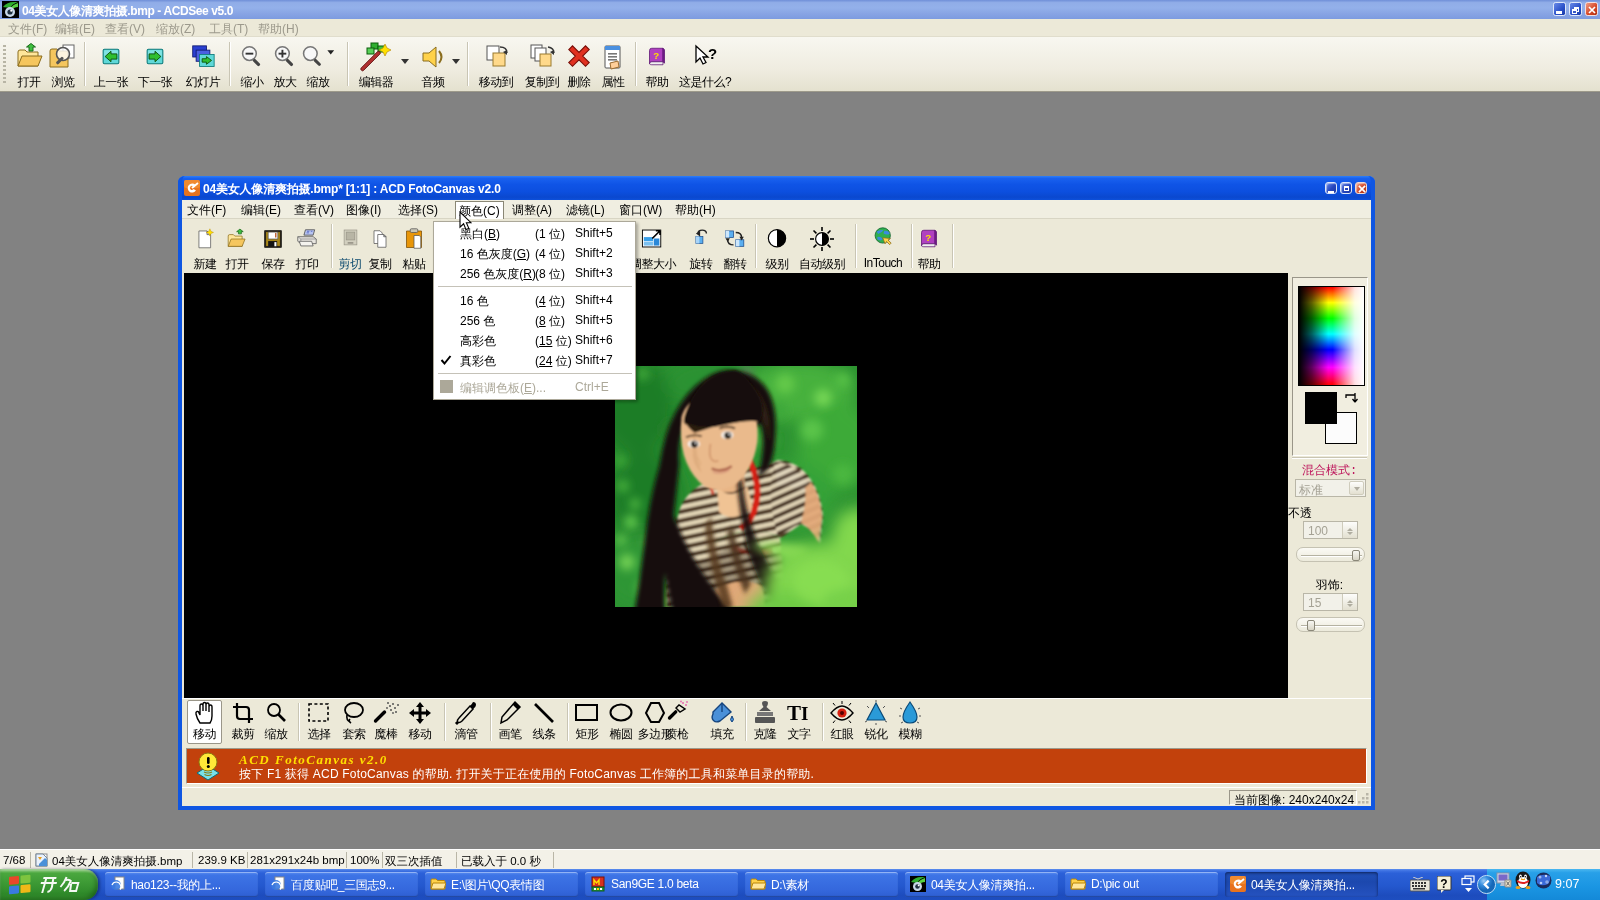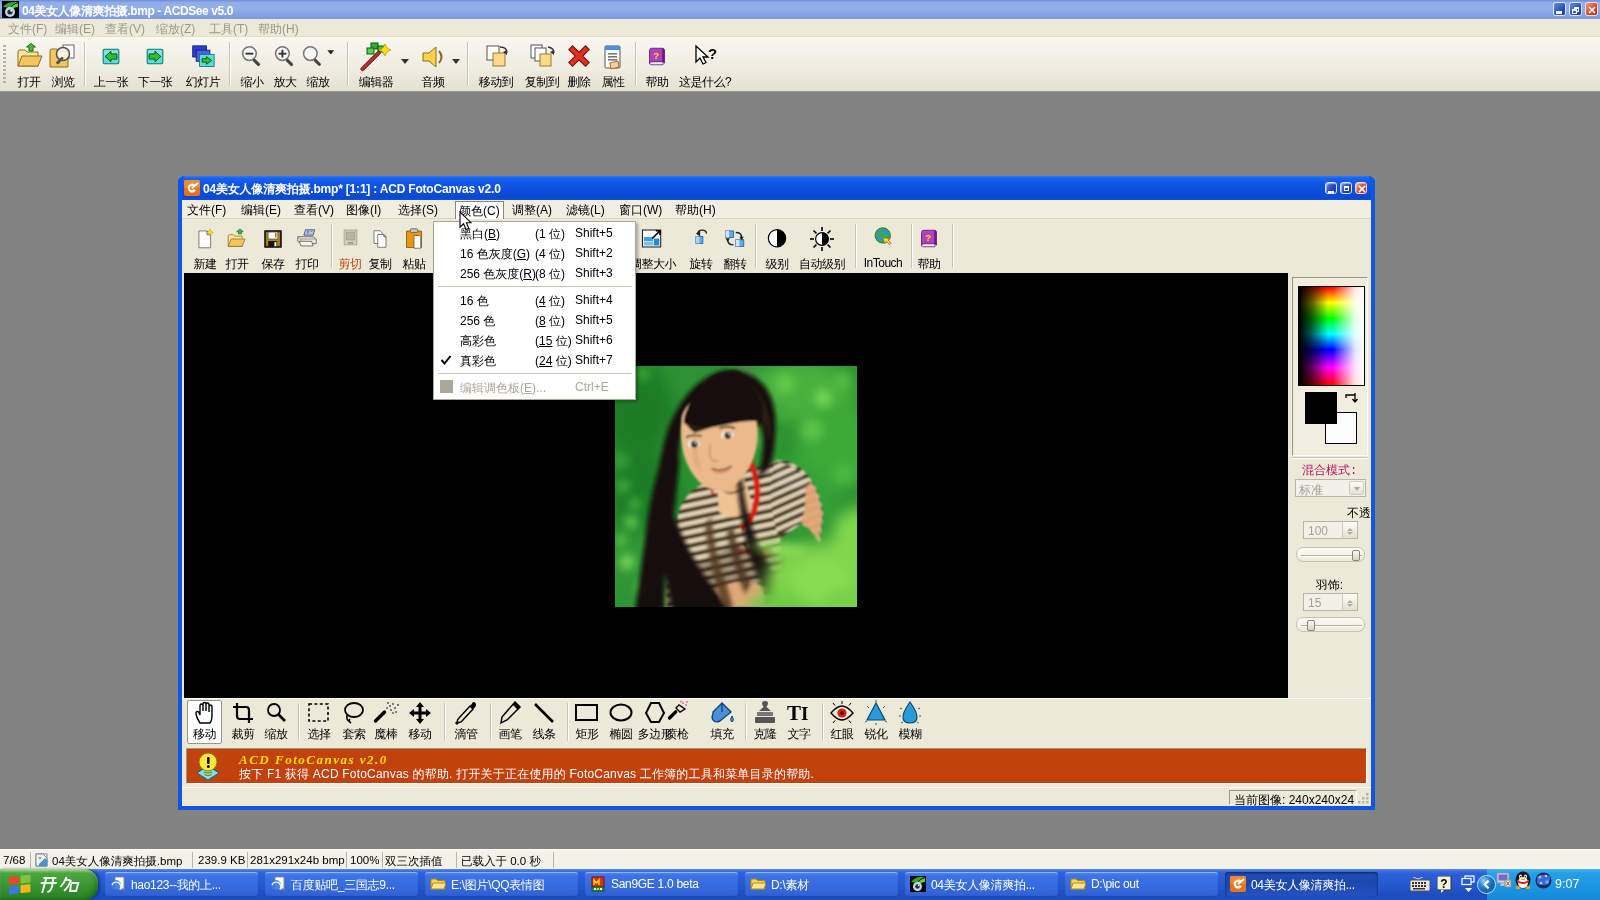--- a/index.html
+++ b/index.html
@@ -379,21 +379,21 @@
             <path d="M14 3 L17 3 M13.5 5 L16.5 5 M19 3 L21 3" stroke="#5a6ac8" stroke-width="1.2"></path>
             <path d="M2 10 L22 10 L26 13 L26 19 L6 19 L2 16 Z" fill="#e8e6e0" stroke="#555"></path>
             <path d="M2 10 L6 13 L26 13" fill="none" stroke="#888"></path>
             <path d="M6 19 L6 13" stroke="#888"></path>
             <path d="M4 16 L20 16 L22 22 L6 22 Z" fill="#f4f3ee" stroke="#555"></path>
           </svg>
    </div>
         <div class="lb">打印</div>
       </div>
    <div class="tsep" style="left:149px"></div>
-   <div class="tbtn" style="left:152px;width:32px;color:#c2410c">
+   <div class="tbtn" style="left:152px;width:32px;color:#0c4a6e">
         <div class="ic">
     <svg width="17" height="19" viewBox="0 0 24 26">
             <rect x="3" y="1" width="18" height="21" fill="#d2cfbf" stroke="#9a9689"></rect>
             <rect x="6" y="4" width="12" height="11" fill="#b8b5a5" stroke="#9a9689"></rect>
             <rect x="8" y="18" width="8" height="2.4" fill="#9a9689"></rect>
           </svg>
    </div>
         <div class="lb">剪切</div>
       </div>
    <div class="tbtn" style="left:182px;width:32px">
@@ -643,21 +643,21 @@
         <path d="M3 6 L3 3 L12 3 M12 1 L12 10 M12 10 L9.5 7 M12 10 L14.5 7" stroke="#000" stroke-width="1.3" fill="none"></path>
       </svg>
    <div class="abs" style="left:4px;top:184px;width:75px;height:1px;background:#c9c5b4;box-shadow:0 1px 0 #fff;"></div>
    <div class="abs" style="left:0;top:189px;width:83px;text-align:center;font-size:12px;color:#be185d;font-family:Liberation Mono, monospace;">混合模式:</div>
    <div class="abs" style="left:7px;top:206px;width:71px;height:18px;background:#f2f1e9;border:1px solid #b9b6a7;">
      <span style="position:absolute;left:3px;top:2px;font-size:12px;color:#a5a295;">标准</span>
      <div class="abs" style="right:1px;top:1px;width:15px;height:14px;background:linear-gradient(180deg,#fdfdfb,#e3e0d0);border:1px solid #cfccbc;border-radius:2px;">
        <div class="abs" style="left:3.5px;top:5px;width:0;height:0;border:3.5px solid transparent;border-top:4.5px solid #b0ada0;"></div>
      </div>
    </div>
-   <div class="abs" style="left:0;top:232px;width:83px;text-align:right;font-size:12px;color:#000;">不透</div>
+   <div class="abs" style="left:0;top:232px;width:83px;text-align:left;font-size:12px;color:#000;">不透</div>
    <div class="abs" style="left:15px;top:248px;width:55px;height:18px;background:#f2f1e9;border:1px solid #b9b6a7;">
      <span style="position:absolute;left:4px;top:2px;font-size:12px;color:#a5a295;">100</span>
      <div class="abs" style="right:0;top:0;width:15px;height:16px;background:linear-gradient(180deg,#fdfdfb,#e3e0d0);border-left:1px solid #cfccbc;">
        <div class="abs" style="left:4px;top:2.5px;width:0;height:0;border:3px solid transparent;border-bottom:3.5px solid #b0ada0;"></div>
        <div class="abs" style="left:4px;top:9.5px;width:0;height:0;border:3px solid transparent;border-top:3.5px solid #b0ada0;"></div>
      </div>
    </div>
    <div class="abs" style="left:8px;top:274px;width:69px;height:15px;background:linear-gradient(180deg,#fbfaf5,#eceadb);border:1px solid #c5c2b2;border-radius:7px;">
      <div class="abs" style="left:4px;top:6.5px;width:61px;height:2px;background:#b5b2a2;border-bottom:1px solid #fff;"></div>
      <div class="abs" style="left:55px;top:1.5px;width:8px;height:11px;background:linear-gradient(180deg,#f8f7f2,#d8d5c5);border:1px solid #8a8778;border-radius:2px;"></div>

